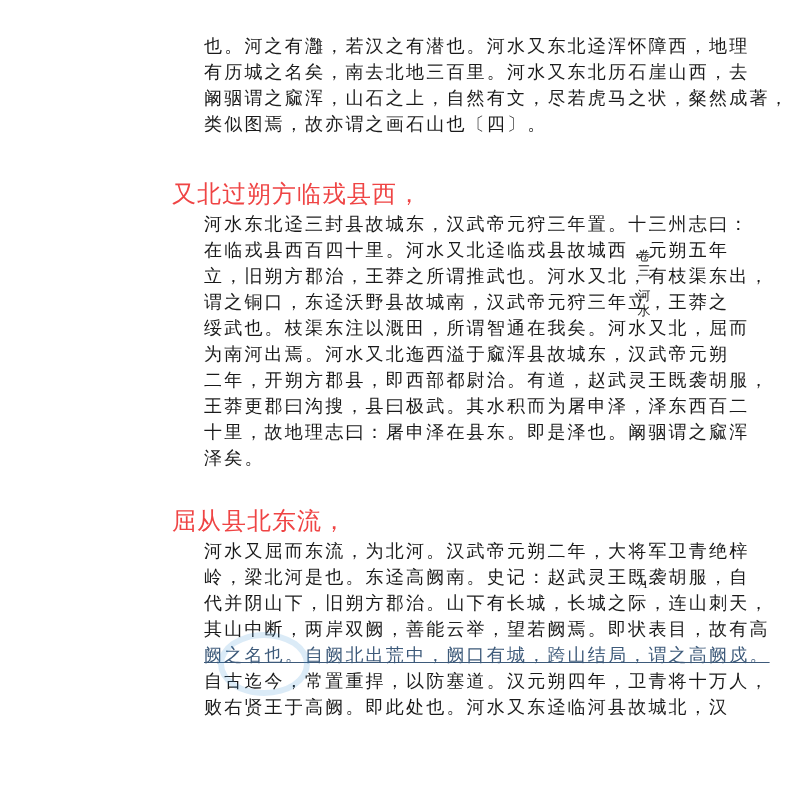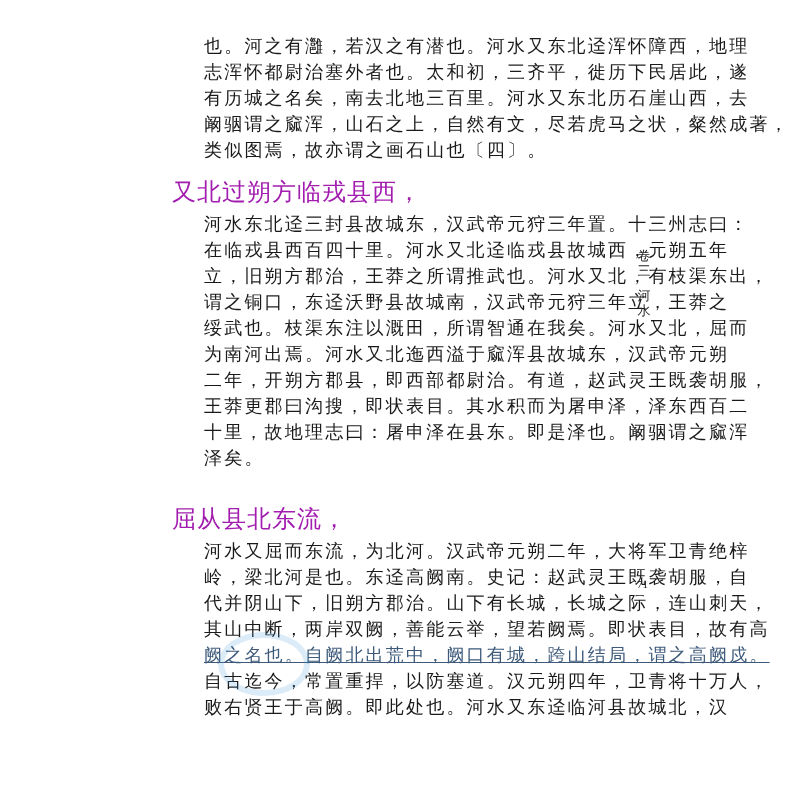--- a/index.html
+++ b/index.html
@@ -1,52 +1,51 @@
 <!DOCTYPE html>
 <html><head>
 <meta charset="utf-8">
 <style>
   html, body { margin:0; padding:0; }
   body { width:800px; height:800px; background:#ffffff; position:relative; overflow:hidden;
          font-family:"DejaVu Serif","Liberation Serif",serif; color:#1a1a1a; }
   .page { position:absolute; left:8px; top:0; width:800px; height:591px; }
   .para { position:absolute; left:196px; width:420px; }
   .line { height:26px; line-height:26px; font-size:18px; white-space:nowrap; letter-spacing:2.2px; }
-  .heading { position:absolute; left:164px; font-size:24px; line-height:32px; letter-spacing:1px; color:#a21caf; white-space:nowrap;font-family:Liberation Mono, monospace; }
+  .heading { position:absolute; left:164px; font-size:24px; line-height:32px; letter-spacing:1px; color:#ef4444; white-space:nowrap; }
   .side { position:absolute; left:628px; top:248px; width:16px; font-size:13px; line-height:15px; text-align:center; color:#222; }
   .side .gap { height:10px; }
   .pagenum { position:absolute; left:629px; top:578px; font-size:11px; color:#222; font-family:"Liberation Serif",serif; }
   .wm { position:absolute; left:210px; top:632px; width:420px; height:52px; opacity:0.18; pointer-events:none; }
   .wm .circle { position:absolute; left:0; top:0; width:80px; height:52px; border:6px solid #3a8fd1; border-radius:50%; }
   .blueish { color:#3d5a7a;text-decoration:underline; }
 </style>
 </head>
 <body>
 
 <div class="page">
 
   <div class="para" style="top:33px;">
     <div class="line">也。河之有灉，若汉之有潜也。河水又东北迳浑怀障西，地理</div>
-    <div class="line">志浑怀都尉治塞外者也。太和初，三齐平，徙历下民居此，遂</div>
     <div class="line">有历城之名矣，南去北地三百里。河水又东北历石崖山西，去</div>
     <div class="line">阚骃谓之窳浑，山石之上，自然有文，尽若虎马之状，粲然成著，</div>
     <div class="line">类似图焉，故亦谓之画石山也〔四〕。</div>
   </div>
 
   <div class="heading" style="top:178px;">又北过朔方临戎县西，</div>
 
   <div class="para" style="top:211px;">
     <div class="line">河水东北迳三封县故城东，汉武帝元狩三年置。十三州志曰：</div>
     <div class="line">在临戎县西百四十里。河水又北迳临戎县故城西，元朔五年</div>
     <div class="line">立，旧朔方郡治，王莽之所谓推武也。河水又北，有枝渠东出，</div>
     <div class="line">谓之铜口，东迳沃野县故城南，汉武帝元狩三年立，王莽之</div>
     <div class="line">绥武也。枝渠东注以溉田，所谓智通在我矣。河水又北，屈而</div>
     <div class="line">为南河出焉。河水又北迤西溢于窳浑县故城东，汉武帝元朔</div>
     <div class="line">二年，开朔方郡县，即西部都尉治。有道，赵武灵王既袭胡服，</div>
-    <div class="line">王莽更郡曰沟搜，即状表目。其水积而为屠申泽，泽东西百二</div>
+    <div class="line">王莽更郡曰沟搜，县曰极武。其水积而为屠申泽，泽东西百二</div>
     <div class="line">十里，故地理志曰：屠申泽在县东。即是泽也。阚骃谓之窳浑</div>
     <div class="line">泽矣。</div>
   </div>
 
   <div class="heading" style="top:505px;text-align:center;">屈从县北东流，</div>
 
   <div class="para" style="top:538px;">
     <div class="line">河水又屈而东流，为北河。汉武帝元朔二年，大将军卫青绝梓</div>
     <div class="line">岭，梁北河是也。东迳高阙南。史记：赵武灵王既袭胡服，自</div>
     <div class="line">代并阴山下，旧朔方郡治。山下有长城，长城之际，连山刺天，</div>

